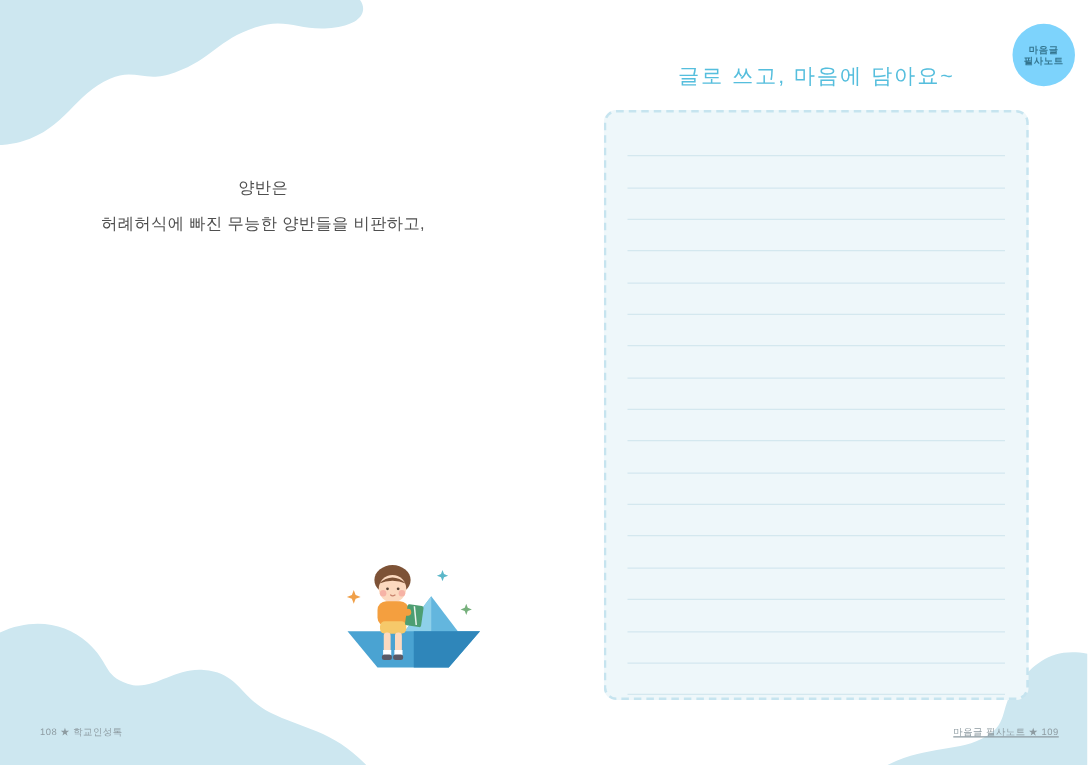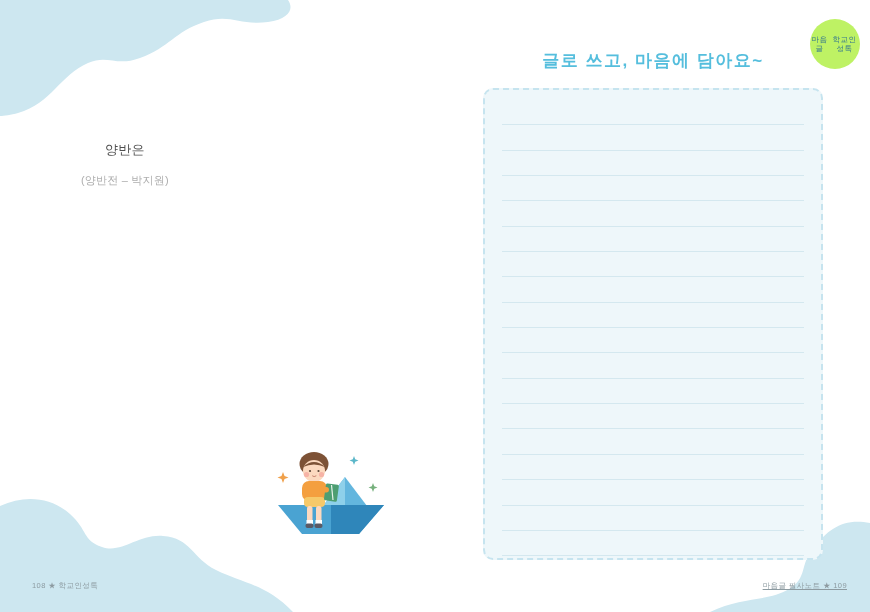--- a/index.html
+++ b/index.html
@@ -18,27 +18,27 @@
   .quote .line{line-height:22.5px;letter-spacing:0.3px;text-align:center;}
   .quote .para2{margin-top:6px;}
   .quote .citation{margin-top:11px;color:#aeaeae;font-size:11px;letter-spacing:0.2px;}
 
   
   .illustration{position:absolute;left:273px;top:447px;}
 
   
   .badge{
     position:absolute;left:810px;top:19px;width:50px;height:50px;border-radius:50%;
-    background:#bef264;color:#33758f;font-size:7.5px;line-height:9.5px;font-weight:normal;
-    display:flex;flex-direction:row;align-items:center;justify-content:center;text-align:center;
+    background:#7dd3fc;color:#33758f;font-size:7.5px;line-height:9.5px;font-weight:bold;
+    display:flex;flex-direction:column;align-items:center;justify-content:center;text-align:center;
     letter-spacing:0.5px;
   }
   .note-title{
     position:absolute;left:483px;top:49px;width:340px;text-align:center;
-    color:#55bedd;font-size:17px;font-weight:bold;letter-spacing:1.5px;
+    color:#55bedd;font-size:17px;font-weight:normal;letter-spacing:1.5px;
   }
   .panel{
     position:absolute;left:483px;top:88px;width:340px;height:472px;box-sizing:border-box;
     background:#eef7fa;border:2px dashed #c6e4ef;border-radius:10px;z-index:3;
   }
   .panel-lines{margin:0 17px;padding-top:10px;}
   .rule-line{height:24.35px;border-bottom:1px solid #d4e8ef;}
 
   
   .footer{position:absolute;bottom:21px;font-size:7.5px;color:#8d9ba1;letter-spacing:0.4px;z-index:4;}
@@ -54,22 +54,22 @@
 <svg class="blob blob-bl" width="295" height="120" viewBox="0 0 295 120">
   <path d="M0,14 C26,2 52,6 70,22 C88,38 82,48 102,55 C122,62 138,42 163,44 C191,46 192,66 216,78 C242,91 266,92 293,120 L0,120 Z" fill="#cde7f0"></path>
 </svg>
 <svg class="blob blob-br" width="170" height="95" viewBox="0 0 170 95">
   <path d="M170,6 C143,1 129,12 114,30 C99,48 108,61 89,72 C68,85 42,79 10,95 L170,95 Z" fill="#cde7f0"></path>
 </svg>
 
 <div class="quote">
   <div class="line">양반은</div>
   <div class="para2">
+    <div class="line">허례허식에 빠진 무능한 양반들을 비판하고,</div>
   </div>
-  <div class="citation">(양반전 – 박지원)</div>
 </div>
 
 <svg class="illustration" width="116" height="94" viewBox="0 0 116 94">
 
   <polygon fill="#f0a04a" points="10,25 11.5,29 15.5,30.5 11.5,32 10,36 8.5,32 4.5,30.5 8.5,29"></polygon>
   <polygon fill="#5bb7c9" points="81,9 82.2,12.2 85.5,13.5 82.2,14.8 81,18 79.8,14.8 76.5,13.5 79.8,12.2"></polygon>
   <polygon fill="#76b07c" points="100,36 101.2,39.2 104.5,40.5 101.2,41.8 100,45 98.8,41.8 95.5,40.5 98.8,39.2"></polygon>
 
   <polygon points="72,30 94,59 50,59" fill="#63b6de"></polygon>
   <polygon points="72,30 72,59 50,59" fill="#8ed0ea"></polygon>
@@ -93,21 +93,21 @@
   <rect x="32.5" y="76.5" width="8" height="4.5" rx="2" fill="#5a5a66"></rect>
   <rect x="41.5" y="76.5" width="8" height="4.5" rx="2" fill="#5a5a66"></rect>
 
   <rect x="52" y="37" width="13" height="17" rx="1.5" fill="#4d9e72" transform="rotate(8 58 45)"></rect>
   <line x1="58.5" y1="38" x2="60" y2="53" stroke="#e9f4ec" stroke-width="1.2"></line>
   <rect x="46" y="40" width="10" height="5.5" rx="2.7" fill="#f49f3f"></rect>
 </svg>
 
 <div class="badge">
   <div>마음글</div>
-  <div>학교인성톡</div>
+  <div>필사노트</div>
 </div>
 
 <div class="note-title">글로 쓰고, 마음에 담아요~</div>
 
 <div class="panel">
   <div class="panel-lines">
       <div class="rule-line"></div>
       <div class="rule-line"></div>
       <div class="rule-line"></div>
       <div class="rule-line"></div>

